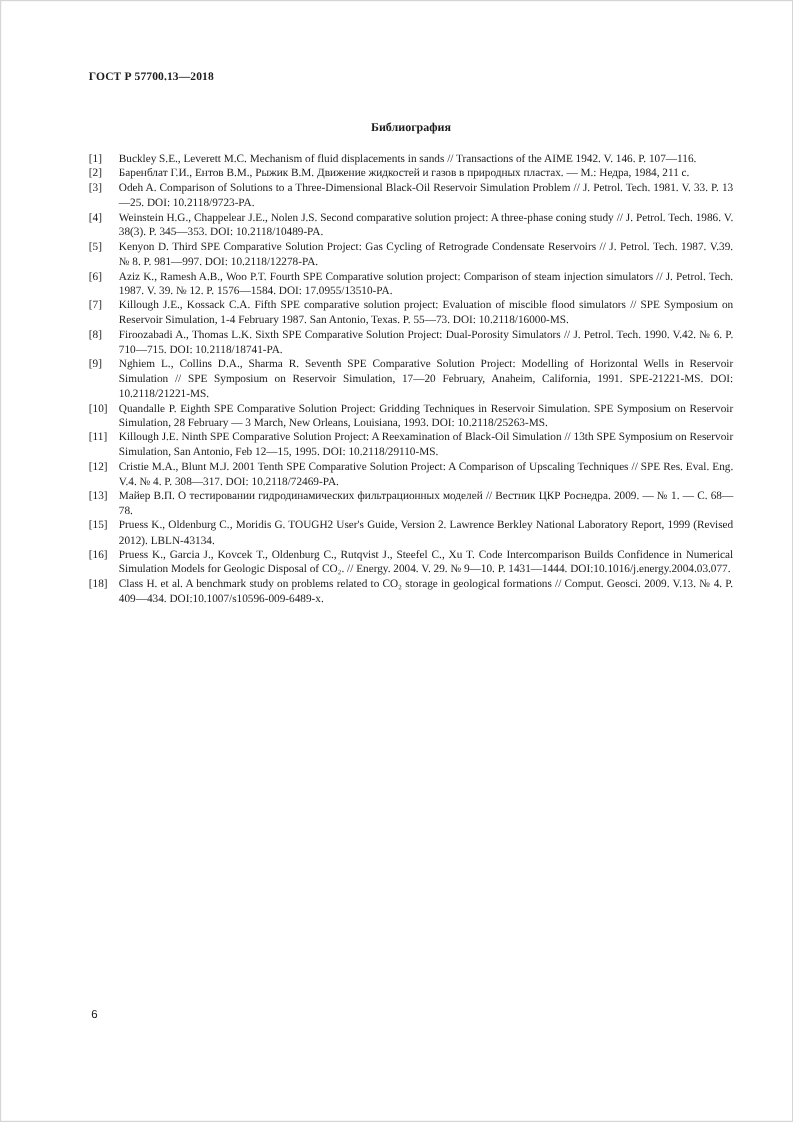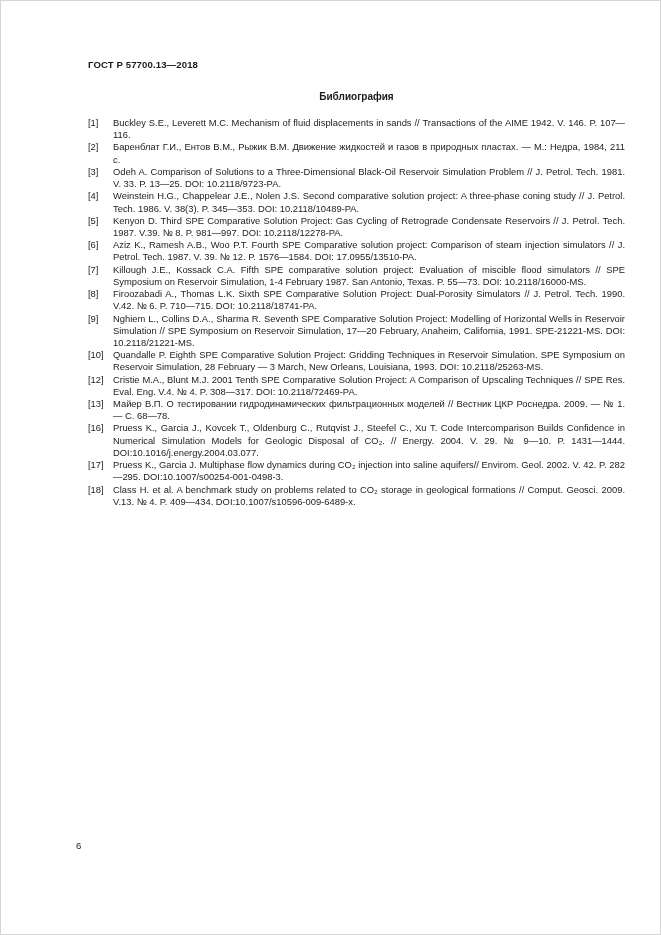--- a/index.html
+++ b/index.html
@@ -11,35 +11,36 @@
     width: 661px;
     height: 935px;
     box-sizing: border-box;
     background: #ffffff;
     border: 1px solid #d6d6d6;
     position: relative;
     overflow: hidden;
   }
   .content {
     position: absolute;
-    left: 87px;
+    left: 73px;
     top: 58px;
     width: 537px;
     color: #1c1c1c;
+    font-family: Liberation Serif, serif;
   }
   .doc-number {
     font-size: 9.6px;
     font-weight: bold;
     letter-spacing: 0.1px;
   }
   .title {
     font-size: 10px;
     font-weight: bold;
     text-align: center;
-    margin-top: 21px;
+    margin-top: 31px;
   }
   .refs {
     margin-top: 15px;
     font-size: 9.4px;
     line-height: 1.3;
   }
   .ref {
     display: flex;
   }
   .ref-num {
@@ -108,42 +109,46 @@
   <div class="ref">
     <span class="ref-num">[9]</span>
     <span class="ref-text">Nghiem L., Collins D.A., Sharma R. Seventh SPE Comparative Solution Project: Modelling of Horizontal Wells in Reservoir Simulation // SPE Symposium on Reservoir Simulation, 17—20 February, Anaheim, California, 1991. SPE-21221-MS. DOI: 10.2118/21221-MS.</span>
   </div>
 
   <div class="ref">
     <span class="ref-num">[10]</span>
     <span class="ref-text">Quandalle P. Eighth SPE Comparative Solution Project: Gridding Techniques in Reservoir Simulation. SPE Symposium on Reservoir Simulation, 28 February — 3 March, New Orleans, Louisiana, 1993. DOI: 10.2118/25263-MS.</span>
   </div>
 
+  <div class="ref">
+    <span class="ref-num">[11]</span>
+    <span class="ref-text">Killough J.E. Ninth SPE Comparative Solution Project: A Reexamination of Black-Oil Simulation // 13th SPE Symposium on Reservoir Simulation, San Antonio, Feb 12—15, 1995. DOI: 10.2118/29110-MS.</span>
+  </div>
 
   <div class="ref">
     <span class="ref-num">[12]</span>
     <span class="ref-text">Cristie M.A., Blunt M.J. 2001 Tenth SPE Comparative Solution Project: A Comparison of Upscaling Techniques // SPE Res. Eval. Eng. V.4. № 4. P. 308—317. DOI: 10.2118/72469-PA.</span>
   </div>
 
   <div class="ref">
     <span class="ref-num">[13]</span>
     <span class="ref-text">Майер В.П. О тестировании гидродинамических фильтрационных моделей // Вестник ЦКР Роснедра. 2009. — № 1. — С. 68—78.</span>
   </div>
 
 
+  <div class="ref">
+    <span class="ref-num">[15]</span>
+    <span class="ref-text">Pruess K., Oldenburg C., Moridis G. TOUGH2 User's Guide, Version 2. Lawrence Berkley National Laboratory Report, 1999 (Revised 2012). LBLN-43134.</span>
+  </div>
 
   <div class="ref">
     <span class="ref-num">[16]</span>
     <span class="ref-text">Pruess K., Garcia J., Kovcek T., Oldenburg C., Rutqvist J., Steefel C., Xu T. Code Intercomparison Builds Confidence in Numerical Simulation Models for Geologic Disposal of CO₂. // Energy. 2004. V. 29. № 9—10. P. 1431—1444. DOI:10.1016/j.energy.2004.03.077.</span>
   </div>
 
-  <div class="ref">
-    <span class="ref-num">[17]</span>
-    <span class="ref-text">Pruess K., Garcia J. Multiphase flow dynamics during CO₂ injection into saline aquifers// Envirom. Geol. 2002. V. 42. P. 282—295. DOI:10.1007/s00254-001-0498-3.</span>
-  </div>
 
   <div class="ref">
     <span class="ref-num">[18]</span>
     <span class="ref-text">Class H. et al. A benchmark study on problems related to CO₂ storage in geological formations // Comput. Geosci. 2009. V.13. № 4. P. 409—434. DOI:10.1007/s10596-009-6489-x.</span>
   </div>
 
 </div>
   </div>
   <div class="page-number">6</div>
 </div>

